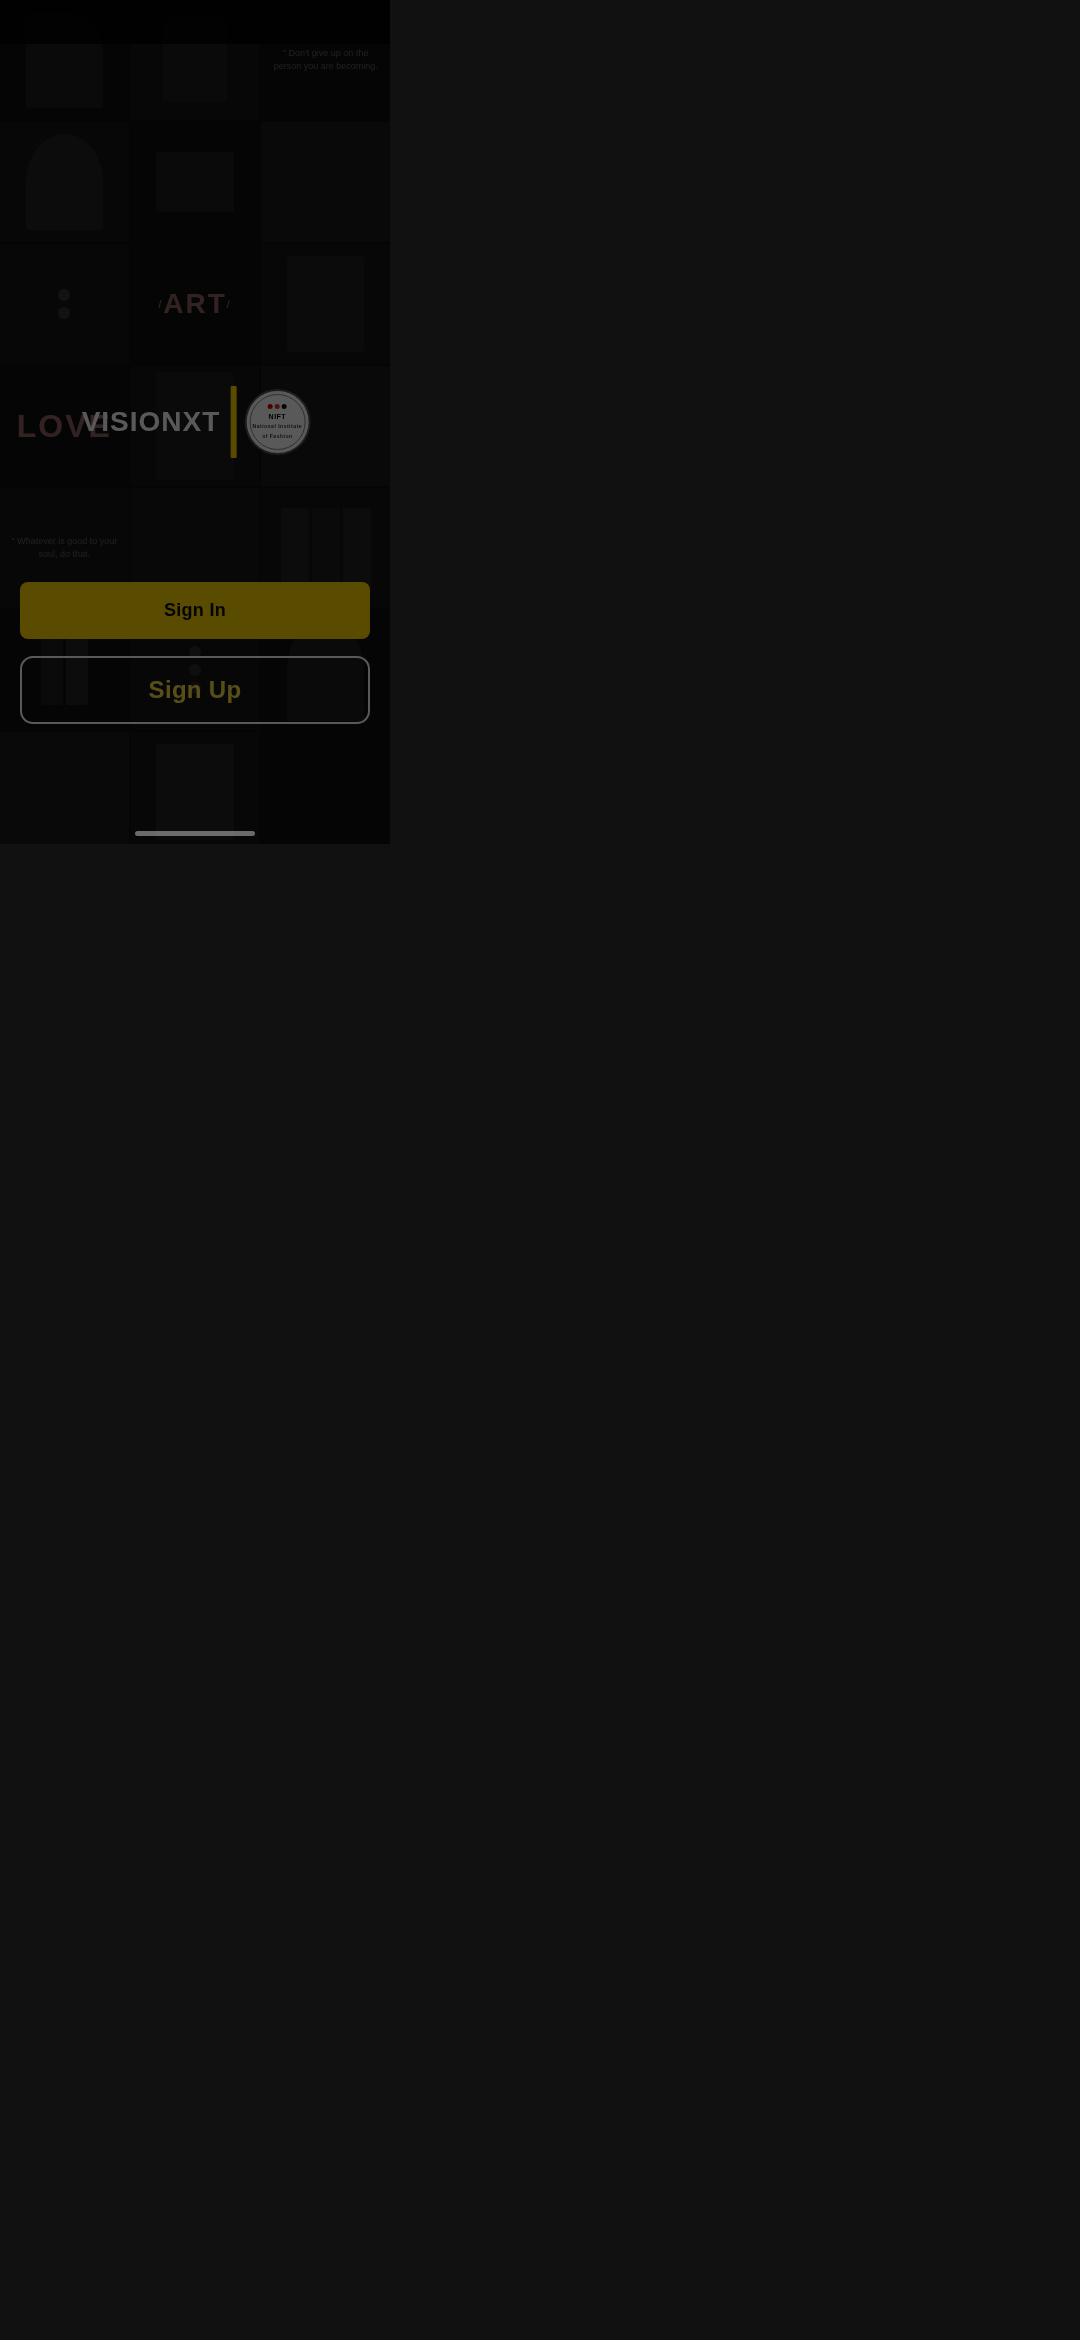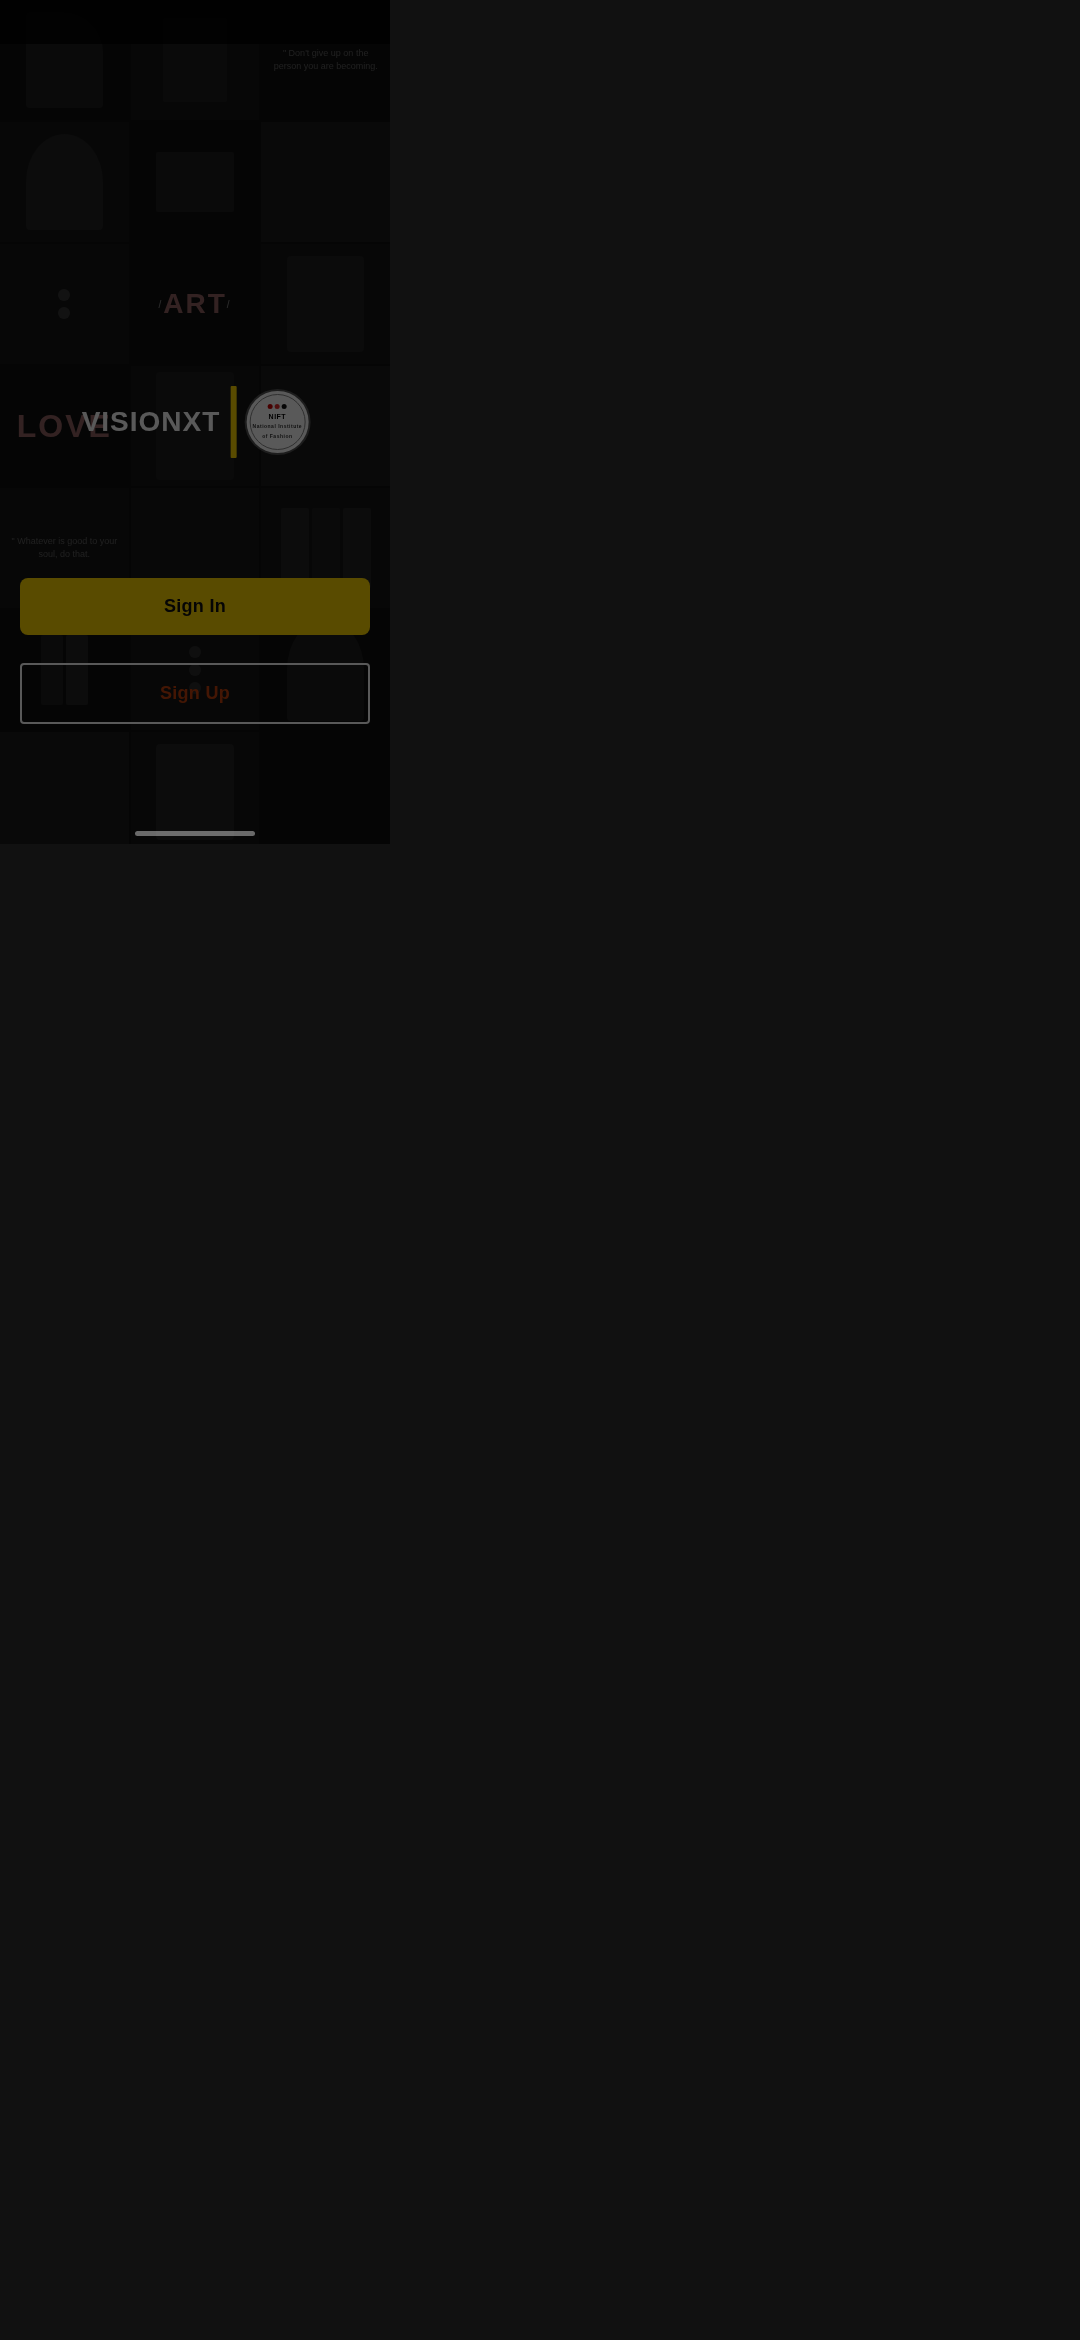--- a/index.html
+++ b/index.html
@@ -106,44 +106,44 @@
     }
 
     
     .buttons-container {
       position: absolute;
       bottom: 120px;
       left: 0; right: 0;
       padding: 0 20px;
       display: flex;
       flex-direction: column;
-      gap: 28px;
+      gap: 17px;
     }
 
     .btn-signin {
       width: 100%;
       padding: 18px;
       background: #FFD700;
       border: none;
       border-radius: 8px;
       color: #111;
       font-size: 18px;
       font-weight: 600;
       cursor: pointer;
       letter-spacing: 0.3px;
     }
 
     .btn-signup {
       width: 100%;
       padding: 18px;
       background: transparent;
       border: 2px solid #fff;
-      border-radius: 4px;
-      color: #c2410c;
-      font-size: 18px;
+      border-radius: 13px;
+      color: #fde047;
+      font-size: 24px;
       font-weight: 600;
       cursor: pointer;
       letter-spacing: 0.3px;
     }
 
     
     .home-indicator {
       position: absolute;
       bottom: 8px;
       left: 50%;

